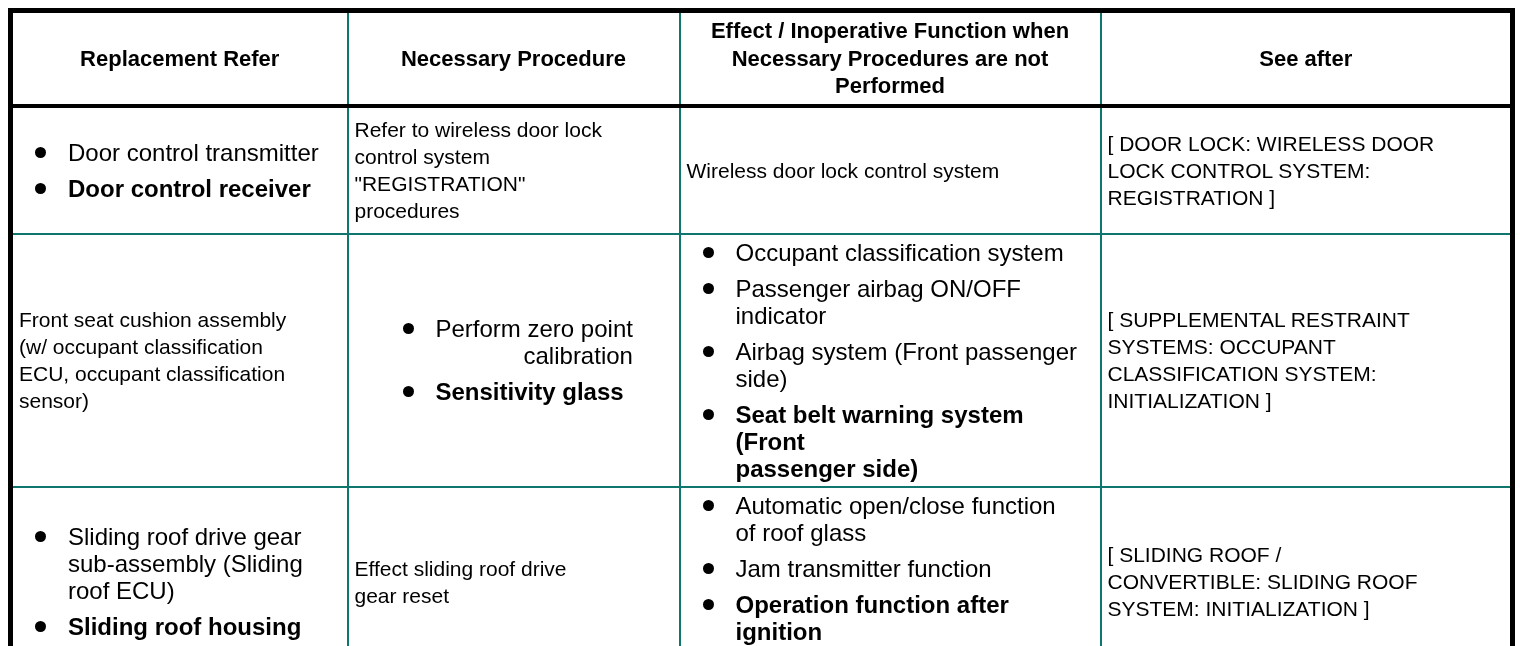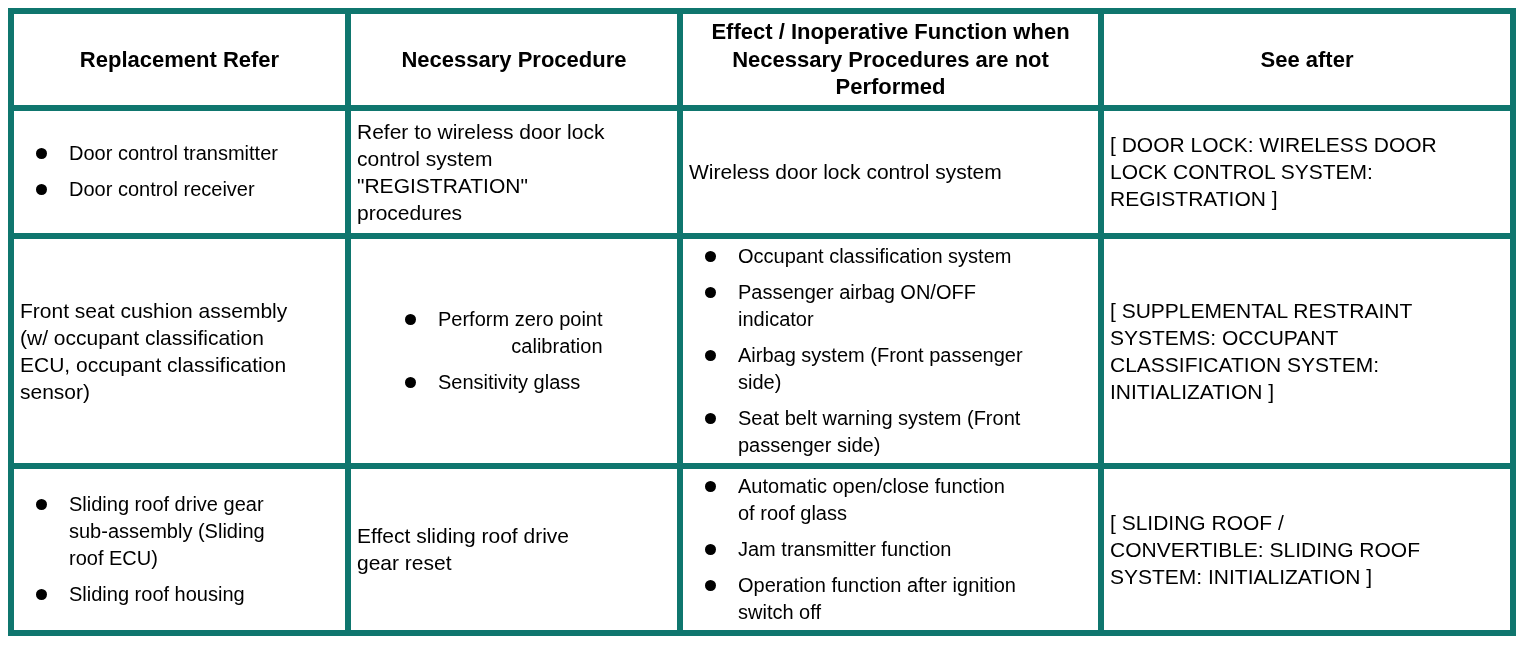--- a/index.html
+++ b/index.html
@@ -19,21 +19,21 @@
     margin: 8px 0 0 8px;
     background: #ffffff;
     border: 5px solid #000000;
   }
   col.c1 { width: 337px; }
   col.c2 { width: 332px; }
   col.c3 { width: 421px; }
   col.c4 { width: 412px; }
 
   th, td {
-    border: 6px solid #0f766e;
+    border: 2px solid #0f766e;
     vertical-align: middle;
     padding: 4px 8px;
     overflow: hidden;
   }
   thead th {
     border-bottom: 4px solid #000000;
     font-weight: bold;
     font-size: 22px;
     line-height: 1.25;
     text-align: center;
@@ -58,33 +58,33 @@
     list-style: none;
     margin: 0;
     padding: 0 0 0 16px;
   }
   ul.bullets.indent-list { padding-left: 48px; text-align: right; }
   ul.bullets li {
     display: flex;
     align-items: flex-start;
     margin: 0 0 9px 0;
   }
-  ul.bullets li:last-child { margin-bottom: 0; }
+  ul.bullets li:last-child { margin-bottom: 0; font-weight: bold; }
   .dot {
     flex: 0 0 11px;
     width: 11px;
     height: 11px;
     border-radius: 50%;
     background: #000000;
     margin-top: 8px;
     margin-right: 22px;
   }
   .li-text {
     white-space: pre-line;
-    font-size: 20px;
+    font-size: 24px;
     line-height: 27px;
   }
 </style>
 </head>
 <body>
 
 <table class="manual">
   <colgroup>
     <col class="c1">
       <col class="c2">

